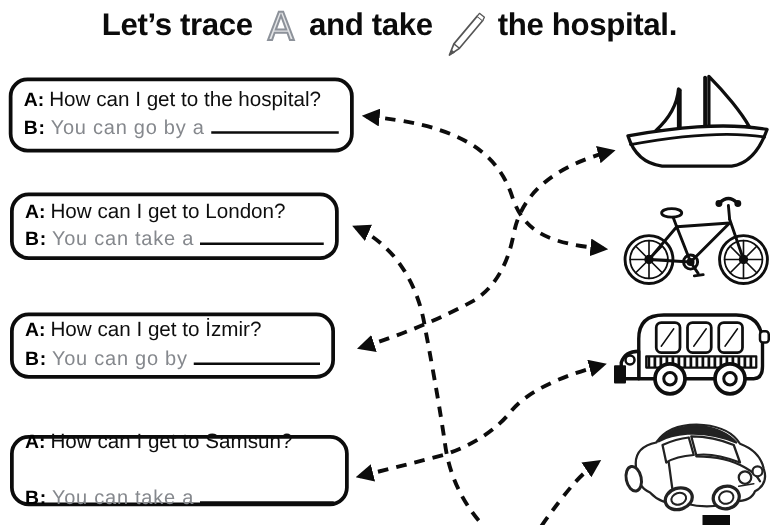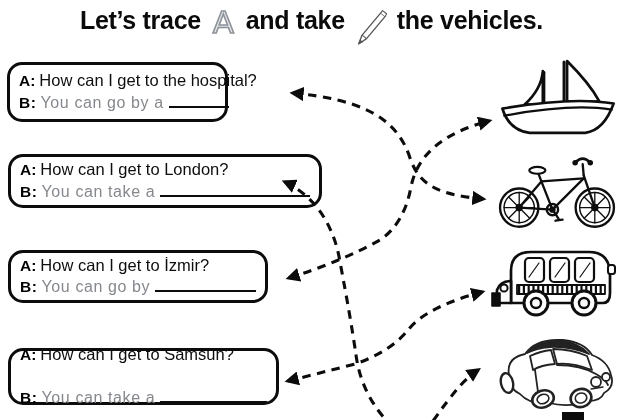--- a/index.html
+++ b/index.html
@@ -20,22 +20,22 @@
   .dialog { position:absolute; border:3.4px solid #0c0c0c; border-radius:15px;
             background:#fff; padding:5px 9px 6px 9px; display:flex;
             flex-direction:column; justify-content:center; gap:2px; }
   .q-line { font-size:16.5px; color:#0e0e0e; white-space:nowrap; }
   .sp-label { font-weight:bold; font-size:15.5px; color:#000; margin-right:4px; }
   .a-line { display:flex; align-items:baseline; font-size:16px; color:#85888d;
             letter-spacing:0.6px; white-space:nowrap; }
   .blank { flex:1; min-width:60px; border-bottom:2.6px solid #0c0c0c;
            height:0.95em; margin-left:5px; }
 
-  #dialog-hospital { left:7px;  top:62px;  width:221px; height:60px; }
-  #dialog-london   { left:8px;  top:154px; width:314px; height:54px; }
+  #dialog-hospital { left:7px;  top:62px;  width:276px; height:60px; }
+  #dialog-london   { left:8px;  top:154px; width:263px; height:54px; }
   #dialog-izmir    { left:8px;  top:250px; width:260px; height:53px; }
   #dialog-samsun   { left:8px;  top:348px; width:271px; height:57px;gap:24px; }
 
   
   .vehicle { position:absolute; }
   #vehicle-boat { left:497px; top:57px;  width:122px; height:85px; }
   #vehicle-bike { left:494px; top:153px; width:127px; height:79px; }
   #vehicle-bus  { left:487px; top:241px; width:133px; height:81px; }
   #vehicle-car  { left:491px; top:329px; width:128px; height:82px; }
   #train-cut    { left:562px; top:412px; width:22px;  height:8px; background:#0c0c0c; position:absolute; }
@@ -56,21 +56,21 @@
     <span class="pencil-wrap">
       <svg viewBox="0 0 36 42" width="32" height="40">
         <g fill="#fff" stroke="#555" stroke-width="1.5" stroke-linejoin="round">
           <path d="M4,39 L8,29 L29,4 L34,8 L13,33 Z"></path>
           <path d="M8,29 L13,33" stroke-width="1.2"></path>
           <path d="M29,4 L31,1.5 L35.5,5 L34,8" stroke-width="1.2"></path>
         </g>
         <path d="M4,39 L6,34 L9,37 Z" fill="#555"></path>
       </svg>
     </span>
-    <span>the vehicles.</span>
+    <span>the hospital.</span>
   </div>
 
   <div class="dialog" id="dialog-hospital">
     <div class="q-line"><span class="sp-label">A:</span><span>How can I get to the hospital?</span></div>
     <div class="a-line">
         <span class="sp-label">B:</span>
         <span>You can go by a</span>
         <span class="blank"></span>
       </div>
   </div>

